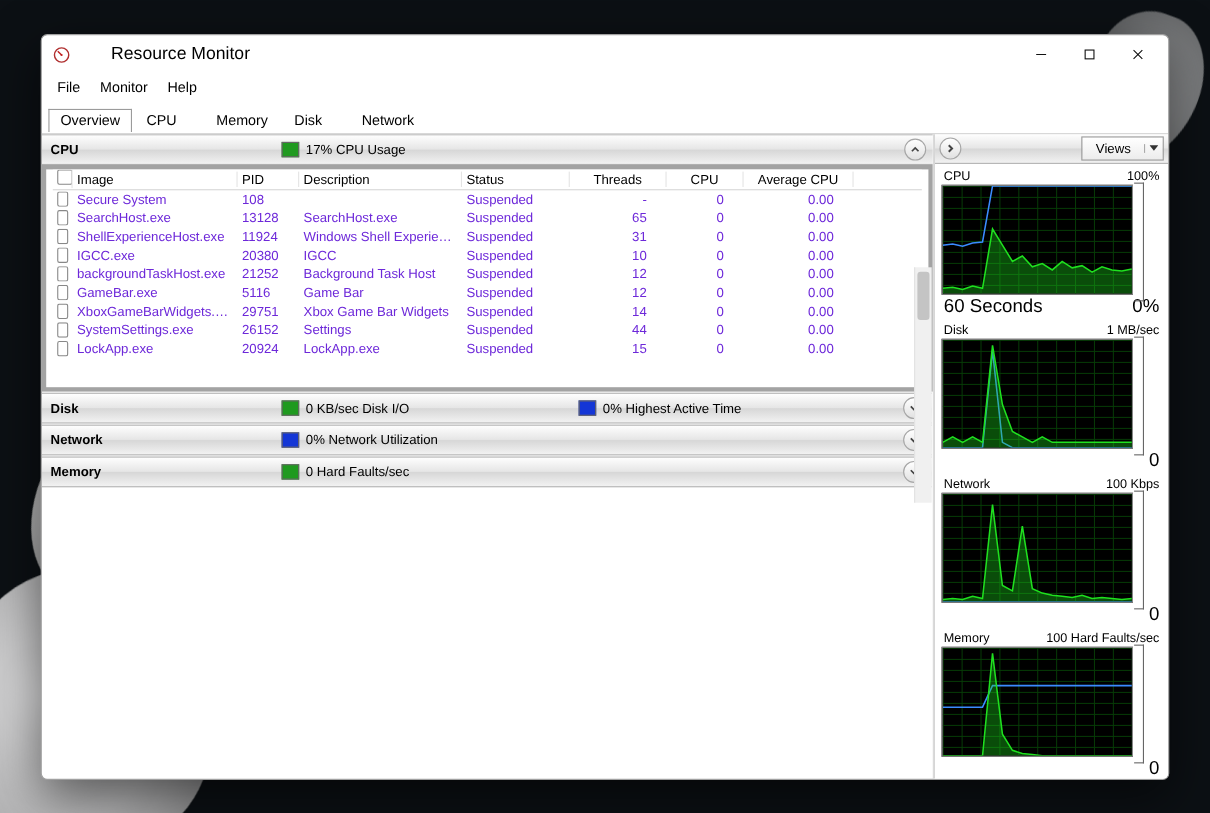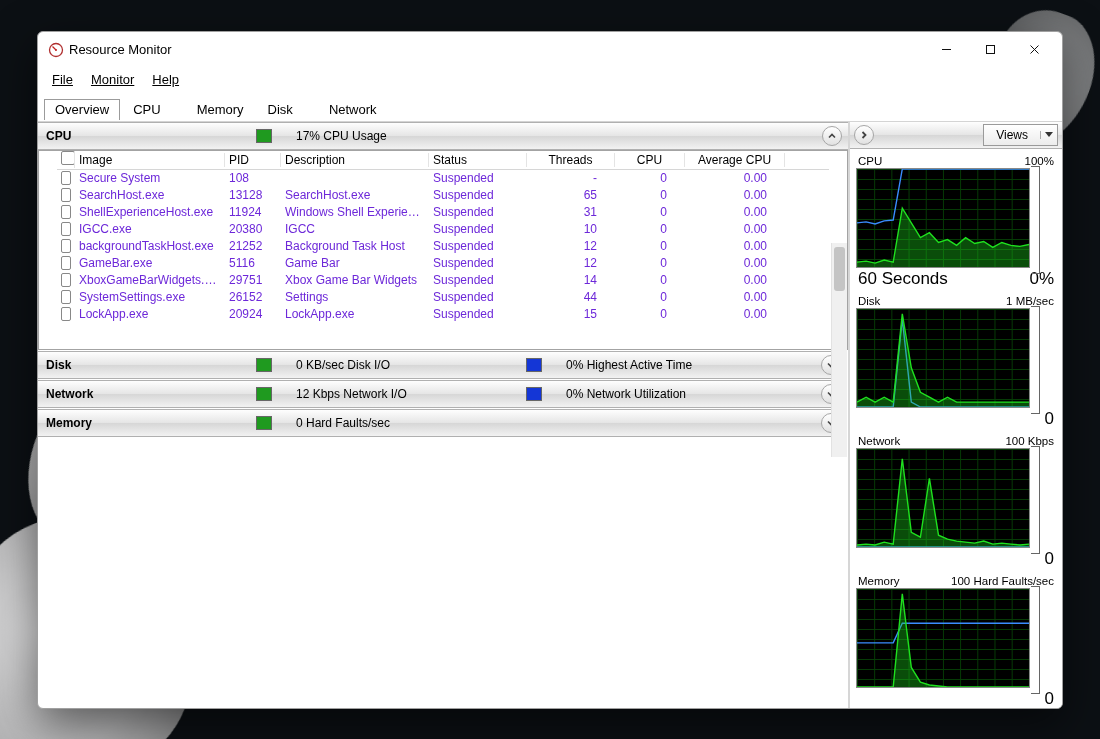--- a/index.html
+++ b/index.html
@@ -3,42 +3,42 @@
 <meta charset="utf-8">
 <style>
   html,body{margin:0;padding:0;height:100%;font-family:"Segoe UI",Tahoma,sans-serif;font-size:12px;color:#000;}
   body{background:#0f1418;display:flex;align-items:center;justify-content:center;overflow:hidden;}
   #wallpaper{position:fixed;inset:0;background:#0c1014;z-index:0;}
   #wallpaper .leaf{position:absolute;background:radial-gradient(ellipse at 40% 40%,#e9e9e9,#bfbfbf 55%,#888 95%);border-radius:60% 40% 50% 50%/60% 50% 40% 50%;filter:blur(.3px);opacity:.95;}
   .window{position:relative;z-index:1;width:1024px;height:676px;background:#fff;border:1px solid #a0a0a0;border-radius:6px;box-shadow:0 15px 45px rgba(0,0,0,.55);display:flex;flex-direction:column;overflow:hidden;}
   .titlebar{display:flex;align-items:center;padding:4px 6px 2px 10px;height:28px;}
   .titlebar .ticon{width:16px;height:16px;margin-right:5px;display:flex;align-items:center;justify-content:center;}
   .titlebar .ticon svg{width:16px;height:16px;}
-  .titlebar .title{font-size:13px;}
+  .titlebar .title{font-size:16px;margin-left:32px;}
   .titlebar .spacer{flex:1;}
   .sysbtn{width:44px;height:28px;display:flex;align-items:center;justify-content:center;color:#111;}
   .sysbtn svg{width:11px;height:11px;stroke:#111;stroke-width:1;fill:none;}
   .menubar{display:flex;gap:2px;padding:2px 6px;font-size:13px;height:24px;align-items:center;}
-  .menubar .mitem{padding:2px 8px;border-radius:2px;text-decoration:underline;}
+  .menubar .mitem{padding:2px 8px;border-radius:2px;}
   .tabs{display:flex;gap:2px;padding:3px 0 0 6px;font-size:13px;height:24px;align-items:center;position:relative;border-bottom:1px solid #d4d4d4;}
   .tabs .tab{padding:2px 10px 3px 10px;border:1px solid transparent;border-bottom:none;margin-bottom:-1px;}
   .tabs .tab.active{border-color:#9b9b9b;background:#fff;}
   .content{display:flex;flex:1;min-height:0;}
   .main{flex:1;display:flex;flex-direction:column;overflow:hidden;border-right:1px solid #d6d6d6;}
   .sectionbar{height:26px;background:linear-gradient(#fefefe,#e6e6e6 48%,#d7d7d7 52%,#f2f2f2);border:1px solid #b0b0b0;border-left:none;border-right:none;display:flex;align-items:center;font-size:12px;position:relative;}
   .sectionbar .sec-name{font-weight:600;padding-left:8px;min-width:210px;}
-  .sectionbar .stat{display:flex;align-items:center;gap:24px;min-width:270px;}
+  .sectionbar .stat{display:flex;align-items:center;gap:6px;min-width:270px;}
   .stat .swatch{width:14px;height:12px;border:1px solid #666;}
   .sw-green{background:#1f9a1f;}
   .sw-bluefill{background:#6fb4ff;border-color:#2d6bb5;}
   .sw-blue{background:#1436d6;}
   .expander{position:absolute;right:6px;top:3px;width:18px;height:18px;border:1px solid #a6a6a6;border-radius:50%;background:linear-gradient(#fff,#e1e1e1);display:flex;align-items:center;justify-content:center;}
   .expander svg{width:8px;height:8px;stroke:#444;stroke-width:1.6;fill:none;}
   .sections{display:flex;flex-direction:column;padding:1px 1px 0 0;gap:1px;}
-  .proc-box{border:1px solid #a3a3a3;padding:0 18px;height:198px;overflow:hidden;}
+  .proc-box{border:4px solid #a3a3a3;padding:0 6px;height:198px;overflow:hidden;}
   .proc-header,.proc-row{display:grid;grid-template-columns:18px 150px 56px 148px 98px 88px 70px 100px;align-items:center;height:18px;font-size:12px;}
   .proc-header{border-bottom:1px solid #d6d6d6;background:#fff;}
   .proc-header .hcell{border-right:1px solid #e4e4e4;padding:0 4px;white-space:nowrap;overflow:hidden;text-overflow:ellipsis;}
   .proc-header .rnum{text-align:center;}
   .proc-row{color:#6d28d9;height:17px;}
   .proc-row .cell{padding:0 4px;white-space:nowrap;overflow:hidden;text-overflow:ellipsis;}
   .proc-row .rnum{text-align:right;padding-right:18px;}
   .proc-row .chk{display:flex;align-items:center;justify-content:center;}
   .proc-row .chk span,.proc-header .chk span{width:12px;height:12px;border:1px solid #888;border-radius:2px;display:inline-block;}
   .proc-rows{overflow:hidden;}
@@ -267,24 +267,20 @@
             </span>
           <span class="expander">
               <svg viewBox="0 0 8 8">
                 <path d="M1 2.5 L4 5.5 L7 2.5"></path>
               </svg>
             </span>
         </div>
         <div class="sectionbar">
           <span class="sec-name">Network</span>
           <span class="stat">
-              <span class="swatch sw-green"></span>
-              <span>12 Kbps Network I/O</span>
-            </span>
-          <span class="stat">
               <span class="swatch sw-blue"></span>
               <span>0% Network Utilization</span>
             </span>
           <span class="expander">
               <svg viewBox="0 0 8 8">
                 <path d="M1 2.5 L4 5.5 L7 2.5"></path>
               </svg>
             </span>
         </div>
         <div class="sectionbar">

